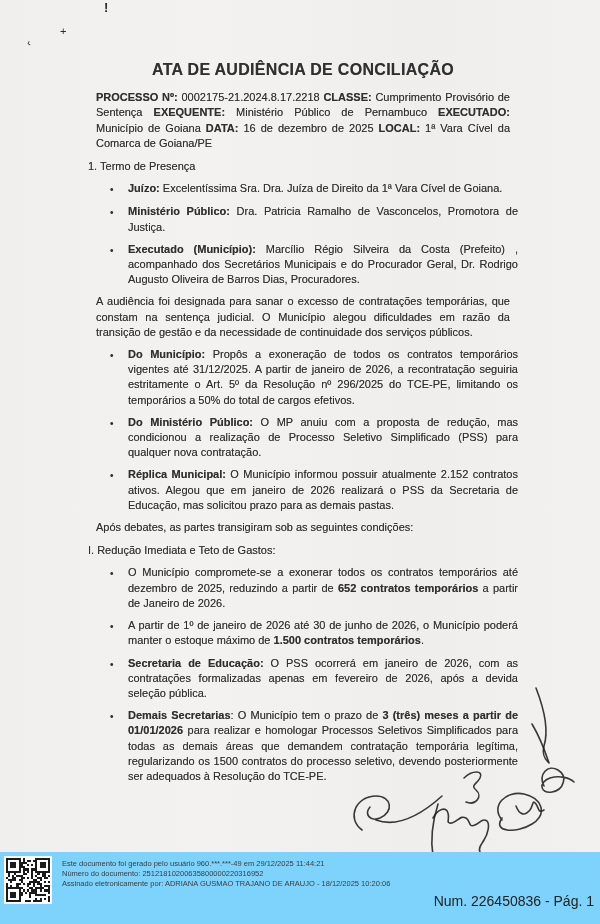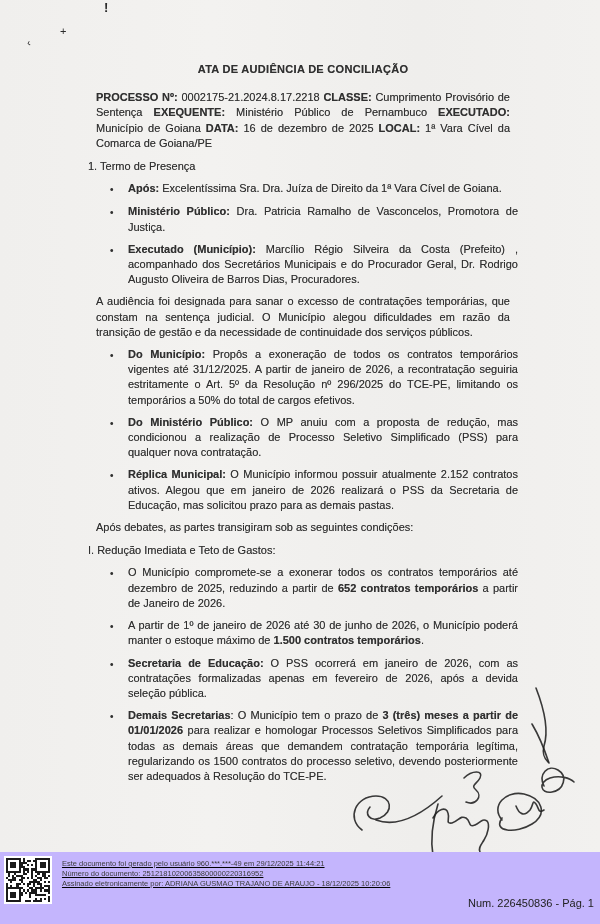--- a/index.html
+++ b/index.html
@@ -25,21 +25,21 @@
   .content {
     position: relative;
     padding: 62px 82px 0 88px;
     font-size: 11px;
     line-height: 15.2px;
     color: #303030;
     text-shadow: 0 0 0.4px rgba(48,48,48,0.55);
   }
 
   .doc-title {
-    font-size: 11px;
+    font-size: 16px;
     font-weight: bold;
     text-align: center;
     letter-spacing: 0.3px;
     margin-bottom: 13px;
   }
 
   .para { text-align: justify; margin: 6px 8px; }
   .heading { font-weight: normal; margin: 8px 0 6px; }
 
   ul.bullets { list-style: none; margin: 0; padding: 0; }
@@ -71,25 +71,24 @@
     stroke-linecap: round;
     stroke-linejoin: round;
     opacity: 0.88;
   }
 
   
   .footer {
     position: absolute;
     left: 0; top: 852px;
     width: 600px; height: 72px;
-    background: #c4b5fd;
+    background: #7dd3fc;
     display: flex;
     align-items: flex-start;
     padding: 3px 4px;
-    text-decoration: underline;
   }
   .qr {
     display: grid;
     grid-template-columns: repeat(21, 2.1px);
     grid-auto-rows: 2.1px;
     padding: 2px;
     background: #ffffff;
     margin-top: 1px;
   }
   .qr .q { background: #1a1a1a; }
@@ -97,21 +96,21 @@
     margin-left: 10px;
     padding-top: 4px;
     font-size: 7.5px;
     line-height: 9.8px;
     color: #3c3c3c;
   }
   .pagenum {
     position: absolute;
     right: 6px;
     bottom: 15px;
-    font-size: 11px;
+    font-size: 14px;
     color: #222222;
   }
 </style>
 </head>
 <body>
 
 <div class="page">
   <div class="scan">
 
     <span class="artifact a1">!</span>
@@ -121,21 +120,21 @@
     <div class="content">
       <div class="doc-title">ATA DE AUDIÊNCIA DE CONCILIAÇÃO</div>
 
       <p class="para"><span class="bold-run">PROCESSO Nº: </span><span>0002175-21.2024.8.17.2218  </span><span class="bold-run">CLASSE: </span><span>Cumprimento Provisório de Sentença </span><span class="bold-run">EXEQUENTE: </span><span>Ministério Público de Pernambuco </span><span class="bold-run">EXECUTADO: </span><span>Município de Goiana </span><span class="bold-run">DATA: </span><span>16 de dezembro de 2025 </span><span class="bold-run">LOCAL: </span><span>1ª Vara Cível da Comarca de Goiana/PE</span></p>
 
       <div class="heading">1. Termo de Presença</div>
 
       <ul class="bullets">
         <li>
           <span class="dot">•</span>
-          <div class="btext"><span class="bold-run">Após: </span><span>Excelentíssima Sra. Dra. Juíza de Direito da 1ª Vara Cível de Goiana.</span></div>
+          <div class="btext"><span class="bold-run">Juízo: </span><span>Excelentíssima Sra. Dra. Juíza de Direito da 1ª Vara Cível de Goiana.</span></div>
         </li>
         <li>
           <span class="dot">•</span>
           <div class="btext"><span class="bold-run">Ministério Público: </span><span>Dra. Patricia Ramalho de Vasconcelos, Promotora de Justiça.</span></div>
         </li>
         <li>
           <span class="dot">•</span>
           <div class="btext"><span class="bold-run">Executado (Município): </span><span>Marcílio Régio Silveira da Costa (Prefeito) , acompanhado dos Secretários Municipais e do Procurador Geral, Dr. Rodrigo Augusto Oliveira de Barros Dias, Procuradores.</span></div>
         </li>
       </ul>

